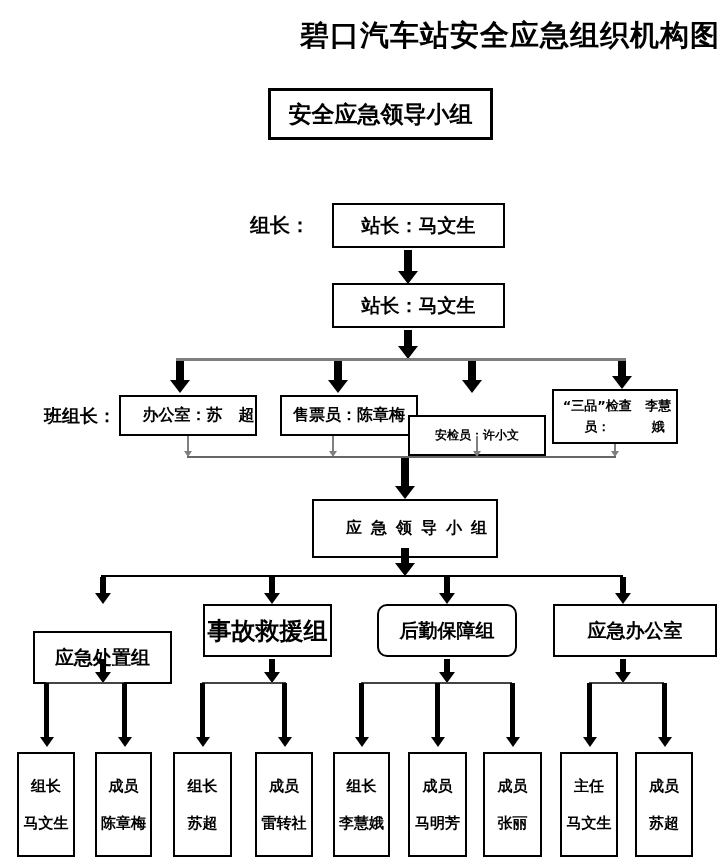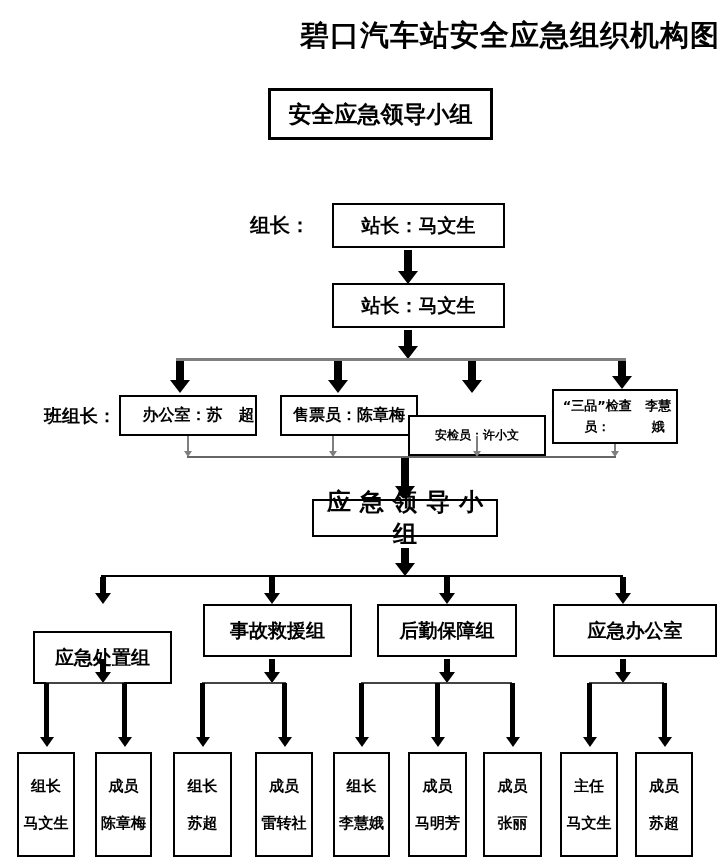--- a/index.html
+++ b/index.html
@@ -83,39 +83,39 @@
   </div>
 
   <div class="av thin" style="left:187px;top:436px;height:15px;"></div>
   <div class="av thin" style="left:332px;top:436px;height:15px;"></div>
   <div class="av thin" style="left:476px;top:436px;height:15px;"></div>
   <div class="av thin" style="left:614px;top:444px;height:7px;"></div>
   <div class="hline" style="left:187px;top:456px;width:429px;height:2px;background:#666;"></div>
 
   <div class="av thick" style="left:401px;top:458px;height:28px;"></div>
 
-  <div class="box" style="left:312px;top:499px;width:186px;height:38px;font-size:24px;letter-spacing:9px;padding-left:9px;">
+  <div class="box" style="left:312px;top:499px;width:186px;height:59px;font-size:16px;letter-spacing:9px;padding-left:9px;justify-content:flex-end;">
     <span>应急领导小组</span>
   </div>
 
   <div class="av thick" style="left:401px;top:548px;height:15px;"></div>
   <div class="hline" style="left:101px;top:575px;width:522px;height:2px;background:#000;"></div>
 
   <div class="av med" style="left:100px;top:577px;height:16px;"></div>
   <div class="av med" style="left:269px;top:577px;height:16px;"></div>
   <div class="av med" style="left:444px;top:577px;height:16px;"></div>
   <div class="av med" style="left:620px;top:577px;height:16px;"></div>
 
   <div class="box" style="left:33px;top:631px;width:139px;height:53px;font-size:19px;">
     <span>应急处置组</span>
   </div>
-  <div class="box" style="left:203px;top:604px;width:149px;height:53px;font-size:19px;">
+  <div class="box" style="left:203px;top:604px;width:129px;height:53px;font-size:24px;">
     <span>事故救援组</span>
   </div>
-  <div class="box" style="left:377px;top:604px;width:140px;height:53px;font-size:19px;">
+  <div class="box" style="left:377px;top:604px;width:140px;height:53px;font-size:19px;border-radius:10px;">
     <span>后勤保障组</span>
   </div>
   <div class="box" style="left:553px;top:604px;width:164px;height:53px;font-size:19px;">
     <span>应急办公室</span>
   </div>
 
   <div class="av med" style="left:100px;top:659px;height:13px;"></div>
   <div class="av med" style="left:269px;top:659px;height:13px;"></div>
   <div class="av med" style="left:444px;top:659px;height:13px;"></div>
   <div class="av med" style="left:620px;top:659px;height:13px;"></div>

